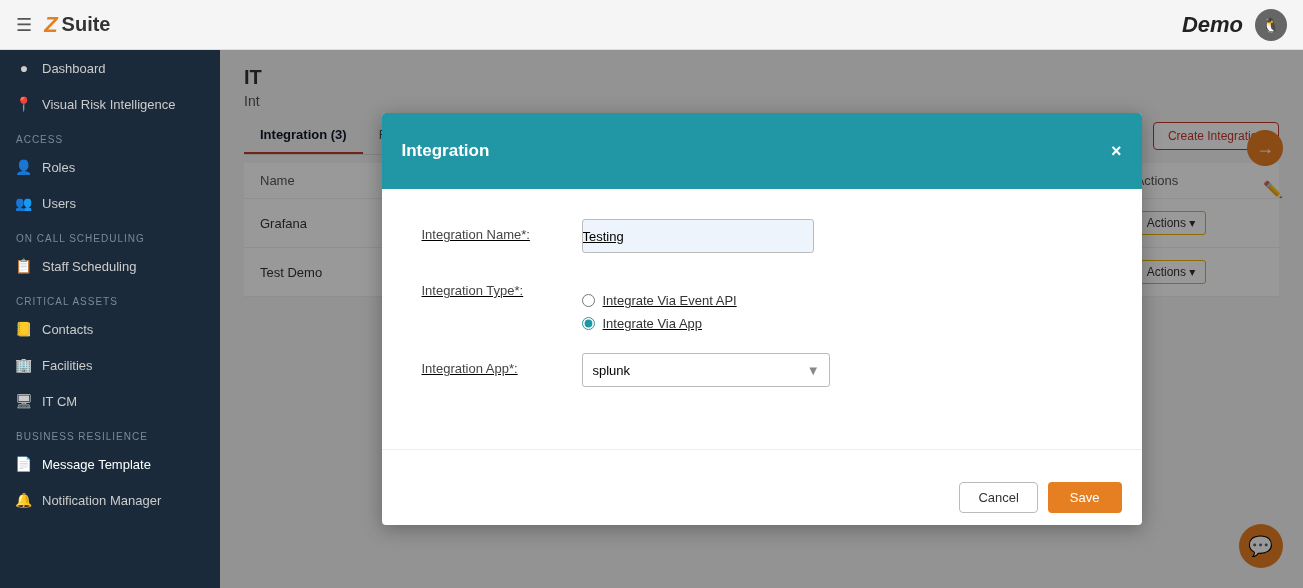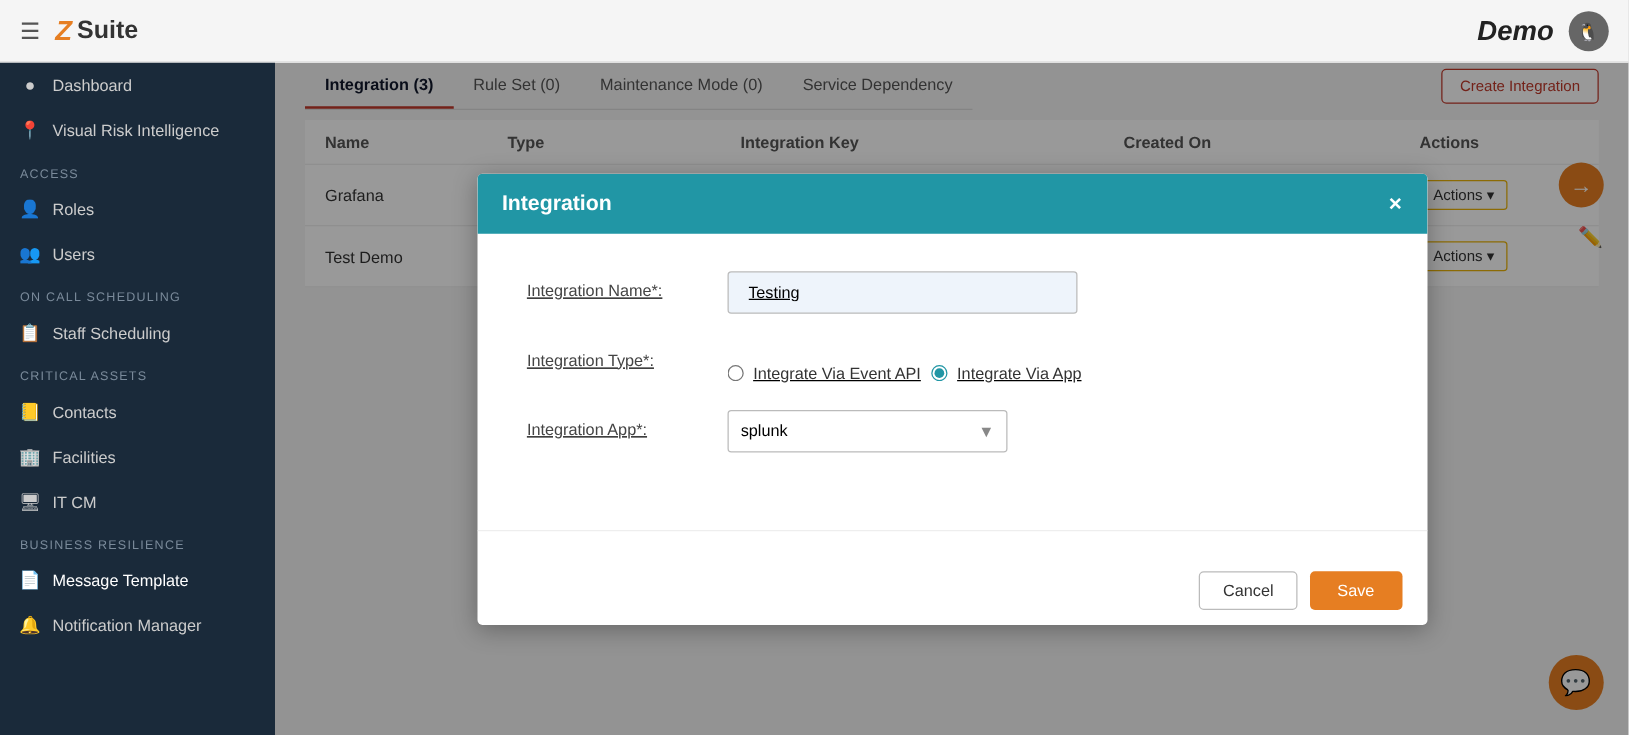--- a/index.html
+++ b/index.html
@@ -33,45 +33,45 @@
     .page-subtitle { font-size: 14px; color: #555; margin-top: 4px; }
 
     
     .table-section { padding: 0 24px; }
     .table-tabs { display: flex; gap: 0; border-bottom: 1px solid #ddd; margin-bottom: 0; }
     .tab-item { padding: 10px 16px; cursor: pointer; color: #555; font-size: 13px; border-bottom: 2px solid transparent; }
     .tab-item.active { color: #0f172a; border-bottom: 2px solid #c0392b; font-weight: 600; }
     .tab-create-btn { margin-left: auto; padding: 6px 14px; background: white; border: 1px solid #c0392b; color: #c0392b; border-radius: 4px; cursor: pointer; font-size: 12px; }
 
     .data-table { width: 100%; border-collapse: collapse; background: white; }
-    .data-table th { padding: 10px 16px; text-align: left; color: #555; font-weight: 700; border-bottom: 1px solid #eee; font-size: 13px; }
+    .data-table th { padding: 10px 16px; text-align: left; color: #555; font-weight: 400; border-bottom: 1px solid #eee; font-size: 13px; }
     .data-table td { padding: 12px 16px; border-bottom: 1px solid #eee; font-size: 13px; color: #333; }
     .actions-btn { padding: 4px 10px; background: white; border: 1px solid #eab308; border-radius: 3px; cursor: pointer; font-size: 12px; color: #333; }
 
     
     .float-btn { position: absolute; right: 20px; top: 80px; width: 36px; height: 36px; background: #e67e22; border-radius: 50%; display: flex; align-items: center; justify-content: center; color: white; cursor: pointer; font-size: 18px; }
     .edit-btn { position: absolute; right: 20px; top: 130px; color: #555; cursor: pointer; font-size: 16px; }
     .chat-btn { position: absolute; right: 20px; bottom: 20px; width: 44px; height: 44px; background: #e67e22; border-radius: 50%; display: flex; align-items: center; justify-content: center; color: white; cursor: pointer; font-size: 20px; }
 
     
     .overlay { position: absolute; top: 0; left: 0; right: 0; bottom: 0; background: rgba(0,0,0,0.4); z-index: 100; display: flex; align-items: center; justify-content: center; }
 
     
     .modal { background: white; border-radius: 4px; width: 760px; box-shadow: 0 4px 20px rgba(0,0,0,0.3); overflow: hidden; }
-    .modal-header { background: #2196a5; color: white; padding: 14px 20px; display: flex; justify-content: space-between; align-items: center; }
+    .modal-header { background: #2196a5; color: white; padding: 28px 20px; display: flex; justify-content: space-between; align-items: center; }
     .modal-title { font-size: 17px; font-weight: 600; }
     .modal-close { color: white; cursor: pointer; font-size: 18px; font-weight: bold; line-height: 1; }
     .modal-body { padding: 30px 40px; text-decoration: underline; }
     .form-row { display: flex; align-items: flex-start; margin-bottom: 22px; }
     .form-label { width: 160px; font-size: 13px; color: #444; padding-top: 8px; flex-shrink: 0; }
-    .form-input { height: 34px; border: 1px solid #bbb; border-radius: 3px; padding: 6px 16px; font-size: 13px; background: #eef4fb; width: 280px; outline: none; }
-    .radio-group { display: flex; flex-direction: row; gap: 8px; padding-top: 6px; margin-top: 12px; }
+    .form-input { height: 34px; border: 1px solid #bbb; border-radius: 3px; padding: 6px 0; font-size: 13px; background: #eef4fb; width: 232px; outline: none; }
+    .radio-group { display: flex; flex-direction: column; gap: 8px; padding-top: 6px; margin-top: 12px; }
     .radio-option { display: flex; align-items: center; gap: 8px; cursor: pointer; font-size: 13px; color: #333; }
     .radio-option input[type="radio"] { accent-color: #2196a5; }
-    .select-wrapper { position: relative; width: 224px; }
+    .select-wrapper { position: relative; width: 248px; }
     .form-select { height: 34px; border: 1px solid #bbb; border-radius: 3px; padding: 6px 10px; font-size: 13px; background: white; width: 100%; appearance: none; outline: none; cursor: pointer; }
     .select-arrow { position: absolute; right: 10px; top: 50%; transform: translateY(-50%); color: #888; pointer-events: none; }
     .modal-divider { border: none; border-top: 1px solid #eee; margin: 10px 0 20px; }
     .modal-footer { padding: 12px 20px; display: flex; justify-content: flex-end; gap: 10px; }
     .btn-cancel { padding: 7px 18px; background: white; border: 1px solid #bbb; border-radius: 4px; cursor: pointer; color: #333; font-size: 13px; }
     .btn-save { padding: 7px 22px; background: #e67e22; border: none; border-radius: 4px; cursor: pointer; color: white; font-size: 13px; font-weight: 400; }
   </style>
 </head>
 <body>
 
@@ -138,20 +138,24 @@
         <span class="sidebar-icon">📄</span>
         <span>Message Template</span>
       </div>
       <div class="sidebar-item">
         <span class="sidebar-icon">🔔</span>
         <span>Notification Manager</span>
       </div>
     </div>
 
     <div class="content-area">
+      <div class="content-header">
+        <div class="page-title">IT</div>
+        <div class="page-subtitle">Int</div>
+      </div>
 
       <div class="table-section">
         <div style="display:flex; align-items:center; margin-bottom:8px;">
           <div class="table-tabs">
             <div class="tab-item active">Integration (3)</div>
             <div class="tab-item">Rule Set (0)</div>
             <div class="tab-item">Maintenance Mode (0)</div>
             <div class="tab-item">Service Dependency</div>
           </div>
           <div style="margin-left:auto;">

